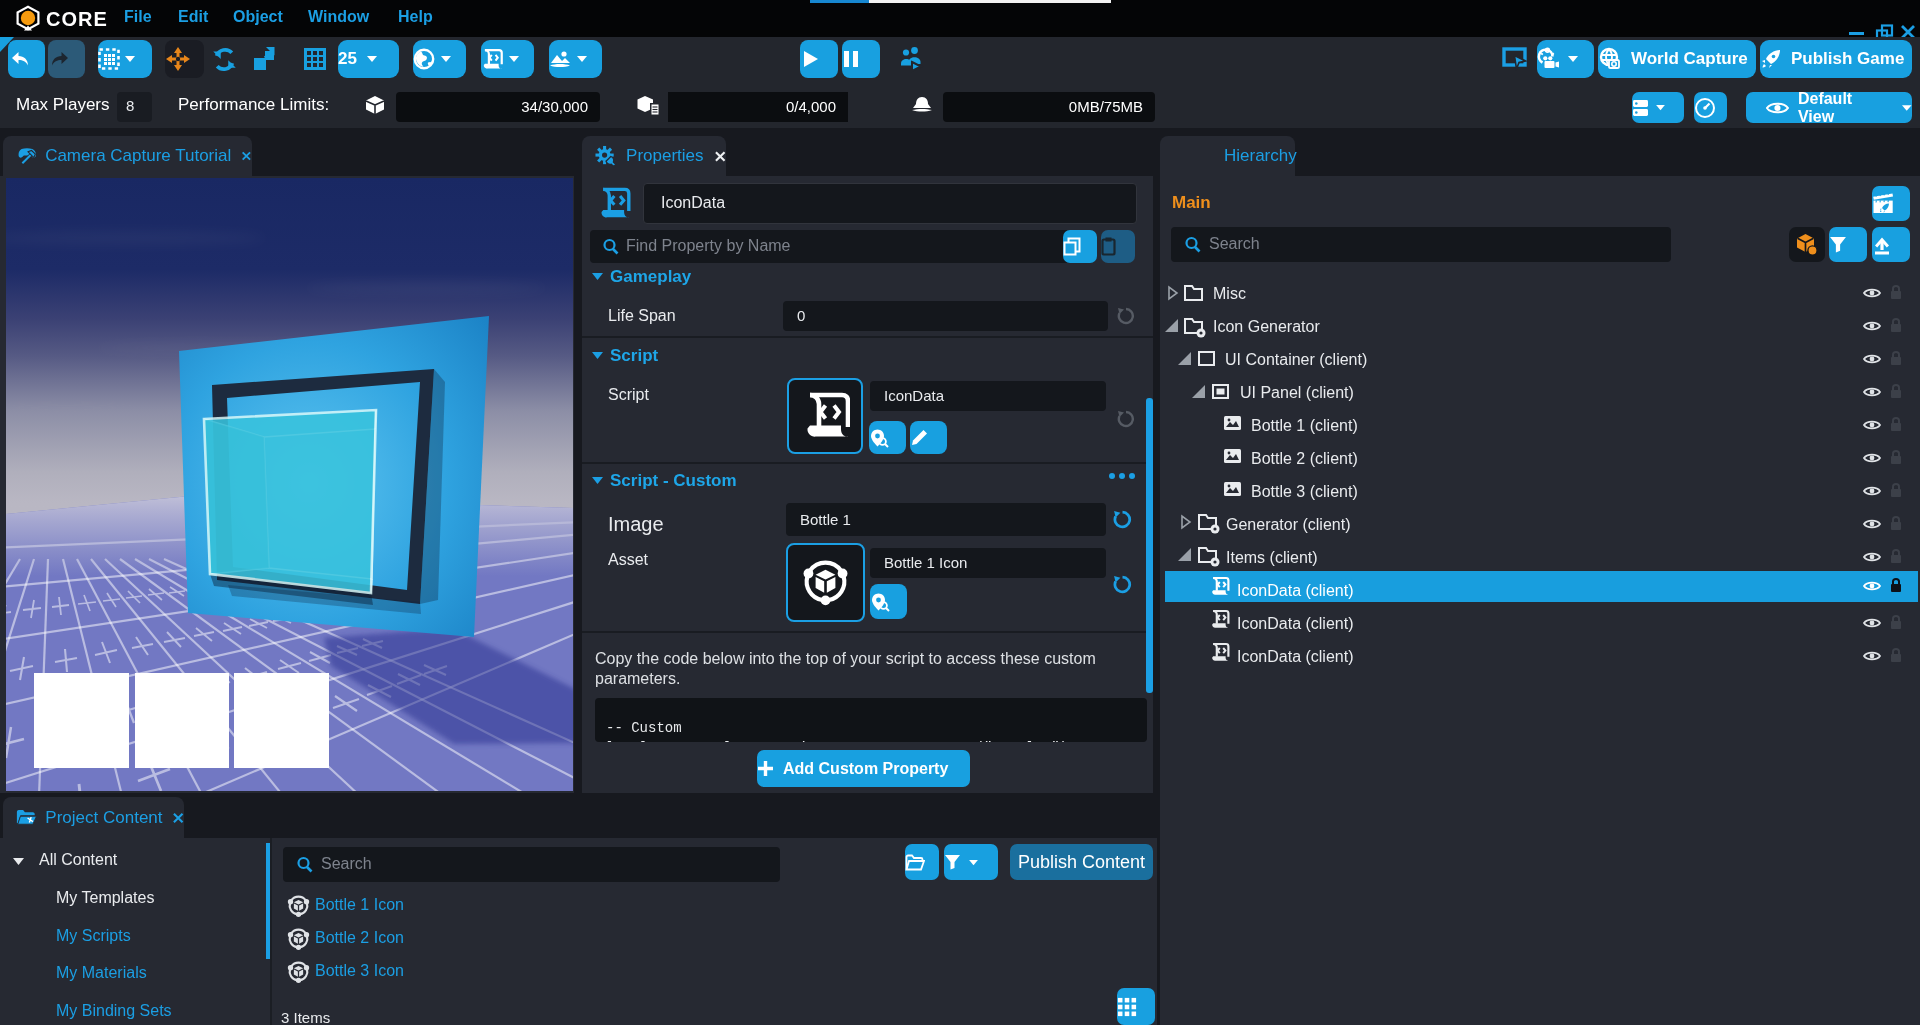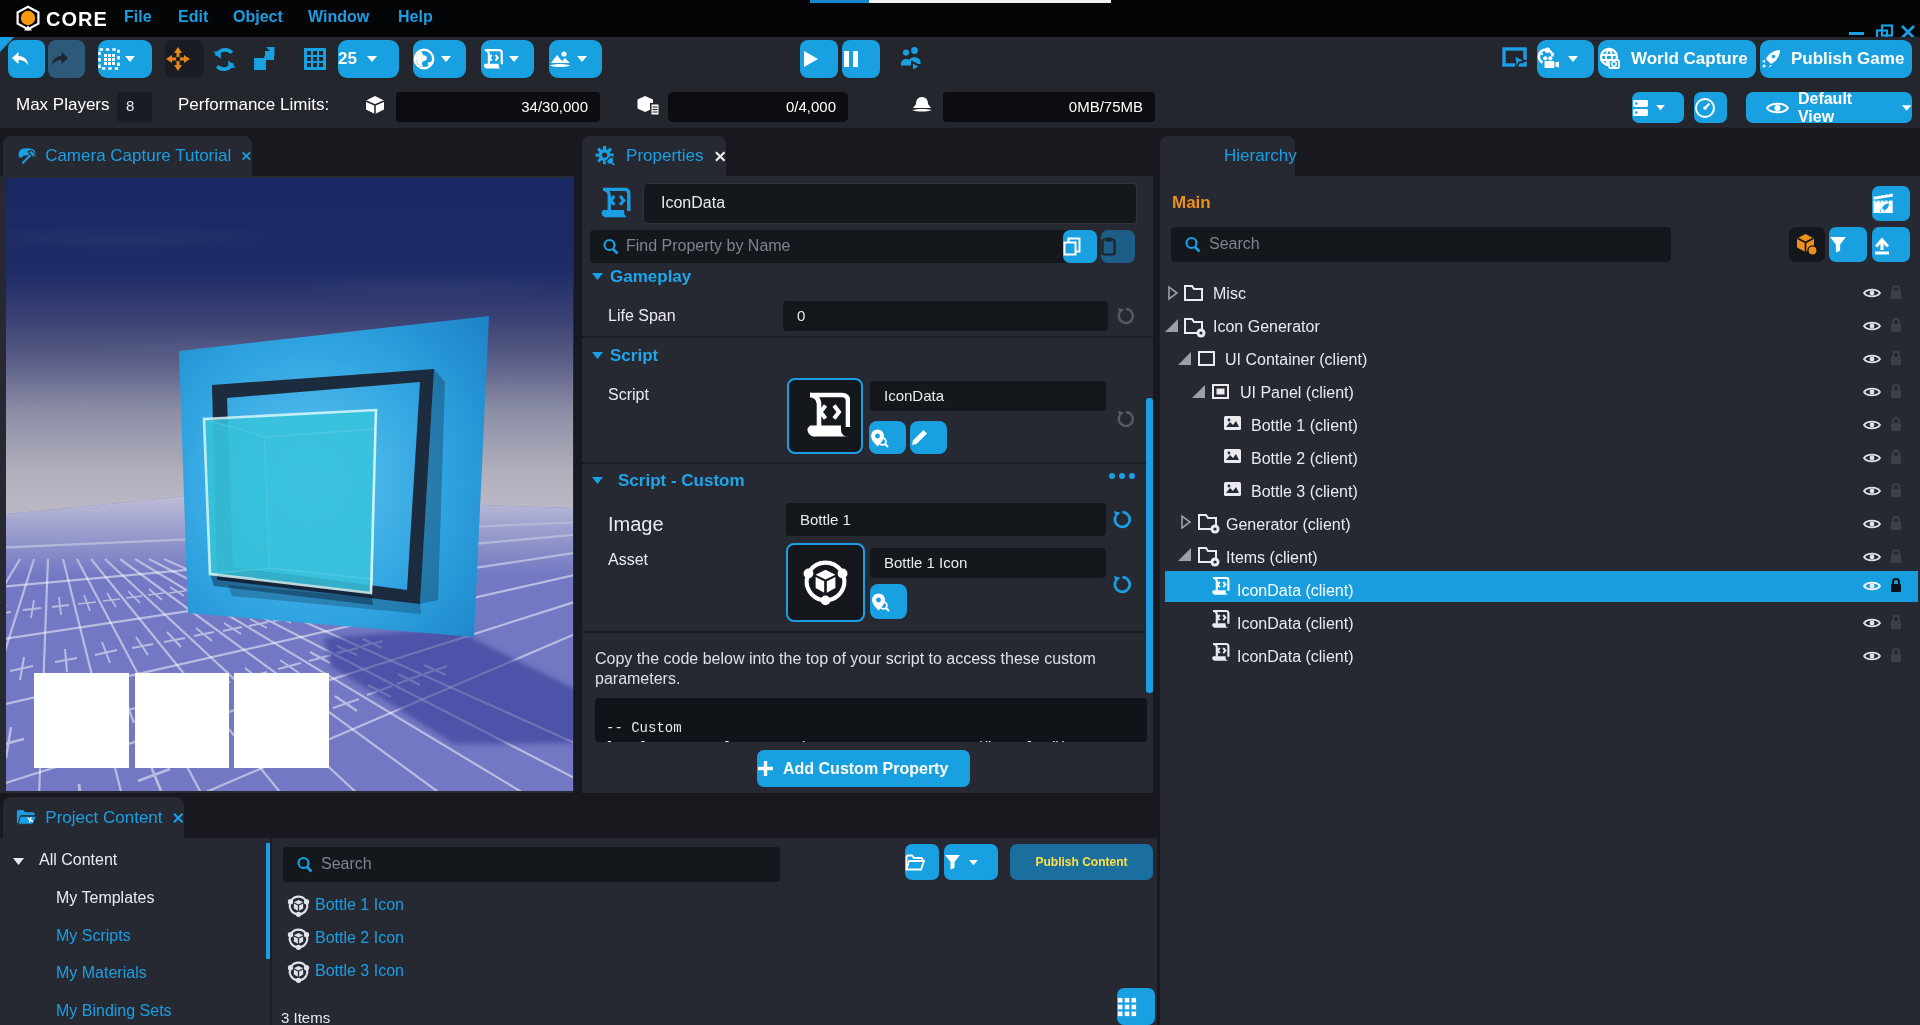--- a/index.html
+++ b/index.html
@@ -231,21 +231,21 @@
   <svg class="abs" style="left:637px;top:95px;" width="22" height="20" viewBox="0 0 22 20">
     <path d="M8 1 L16 4.5 L16 13.5 L8 17 L0.5 13.5 L0.5 4.5 Z" fill="#fff"></path>
     <rect x="13" y="8" width="9" height="11" fill="#23262d"></rect>
     <rect x="14.5" y="9.5" width="7" height="10" fill="#fff"></rect>
     <g stroke="#23262d" stroke-width="1.1">
         <line x1="15.5" y1="12" x2="20.5" y2="12"></line>
         <line x1="15.5" y1="14.5" x2="20.5" y2="14.5"></line>
         <line x1="15.5" y1="17" x2="20.5" y2="17"></line>
       </g>
   </svg>
-  <div class="abs" style="left:668px;top:92px;width:180px;height:30px;background:#0b0d10;border-radius:5px;">
+  <div class="abs" style="left:668px;top:92px;width:180px;height:30px;background:#0b0d10;border-radius:0;">
     <span style="position:absolute;right:12px;top:6px;color:#fff;font-size:15px;">0/4,000</span>
   </div>
   <svg class="abs" style="left:910px;top:93px;" width="24" height="24" viewBox="0 0 24 24" fill="#fff">
     <path d="M12 4 C8 4 6 7 6 11 L3 15 L21 15 L18 11 C18 7 16 4 12 4 Z"></path>
     <path d="M2 17 C8 15.5 16 15.5 22 17 C16 19 8 19 2 17 Z"></path>
   </svg>
   <div class="abs" style="left:943px;top:92px;width:212px;height:30px;background:#0b0d10;border-radius:4px;">
     <span style="position:absolute;right:12px;top:6px;color:#fff;font-size:15px;">0MB/75MB</span>
   </div>
 
@@ -526,21 +526,21 @@
     <svg width="19" height="19" viewBox="0 0 19 19" fill="#fff">
       <path d="M2 17 L3 12.5 L13.5 2 L17 5.5 L6.5 16 Z"></path>
     </svg>
   </div>
   <svg class="abs" style="left:1117px;top:410px;" width="18" height="18" viewBox="0 0 18 18">
     <path d="M9 2 A7 7 0 1 1 2.5 6" fill="none" stroke="#565b64" stroke-width="2.4"></path>
     <polygon points="1,1 7,2.5 2.5,7" fill="#565b64"></polygon>
   </svg>
   <div class="abs" style="left:582px;top:462px;width:571px;height:2px;background:#191c22;"></div>
 
-  <div class="sechdr" style="left:610px;top:471px;margin-left:8px;">Script - Custom</div>
+  <div class="sechdr" style="left:610px;top:471px;">Script - Custom</div>
   <svg class="abs" style="left:591px;top:476px;" width="13" height="9" viewBox="0 0 13 9">
       <polygon points="1,1 12,1 6.5,8" fill="#1b9fe4"></polygon>
     </svg>
   <svg class="abs" style="left:1108px;top:472px;" width="28" height="8" viewBox="0 0 28 8">
     <circle cx="4" cy="4" r="3" fill="#1b9fe4"></circle>
       <circle cx="14" cy="4" r="3" fill="#1b9fe4"></circle>
       <circle cx="24" cy="4" r="3" fill="#1b9fe4"></circle>
   </svg>
 
   <div class="abs" style="left:608px;top:513px;color:#e9ebee;font-size:20px;">Image</div>
@@ -645,21 +645,21 @@
   </div>
   <div class="btn" style="left:944px;top:844px;width:54px;height:36px;border-radius:7px;">
     <svg width="17" height="16" viewBox="0 0 17 16">
         <path d="M1 1 L16 1 L10.5 8 L10.5 14 L6.5 15.5 L6.5 8 Z" fill="#fff"></path>
       </svg>
     <svg width="11" height="7" viewBox="0 0 12 8" style="margin-left:7px;">
         <polygon points="1,1 11,1 6,7" fill="#fff"></polygon>
       </svg>
   </div>
   <div class="abs" style="left:1010px;top:844px;width:143px;height:36px;background:#1a6f9e;border-radius:7px;display:flex;align-items:center;justify-content:center;">
-    <span style="color:#fde047;font-size:12px;font-weight:bold;">Publish Content</span>
+    <span style="color:#ffffff;font-size:18px;font-weight:normal;">Publish Content</span>
   </div>
 
   <div class="abs" style="left:287px;top:890px;width:400px;height:110px;">
     <div style="position:relative;height:33px;">
       <svg width="23" height="23" viewBox="0 0 52 52" style="position:absolute;top:4px;">
         <g fill="#dfe2e6">
           <polygon points="26,13.5 36.5,18.8 26,24 15.5,18.8"></polygon>
           <polygon points="15.5,21.2 24.6,25.8 24.6,38 15.5,33"></polygon>
           <polygon points="36.5,21.2 27.4,25.8 27.4,38 36.5,33"></polygon>
         </g>

